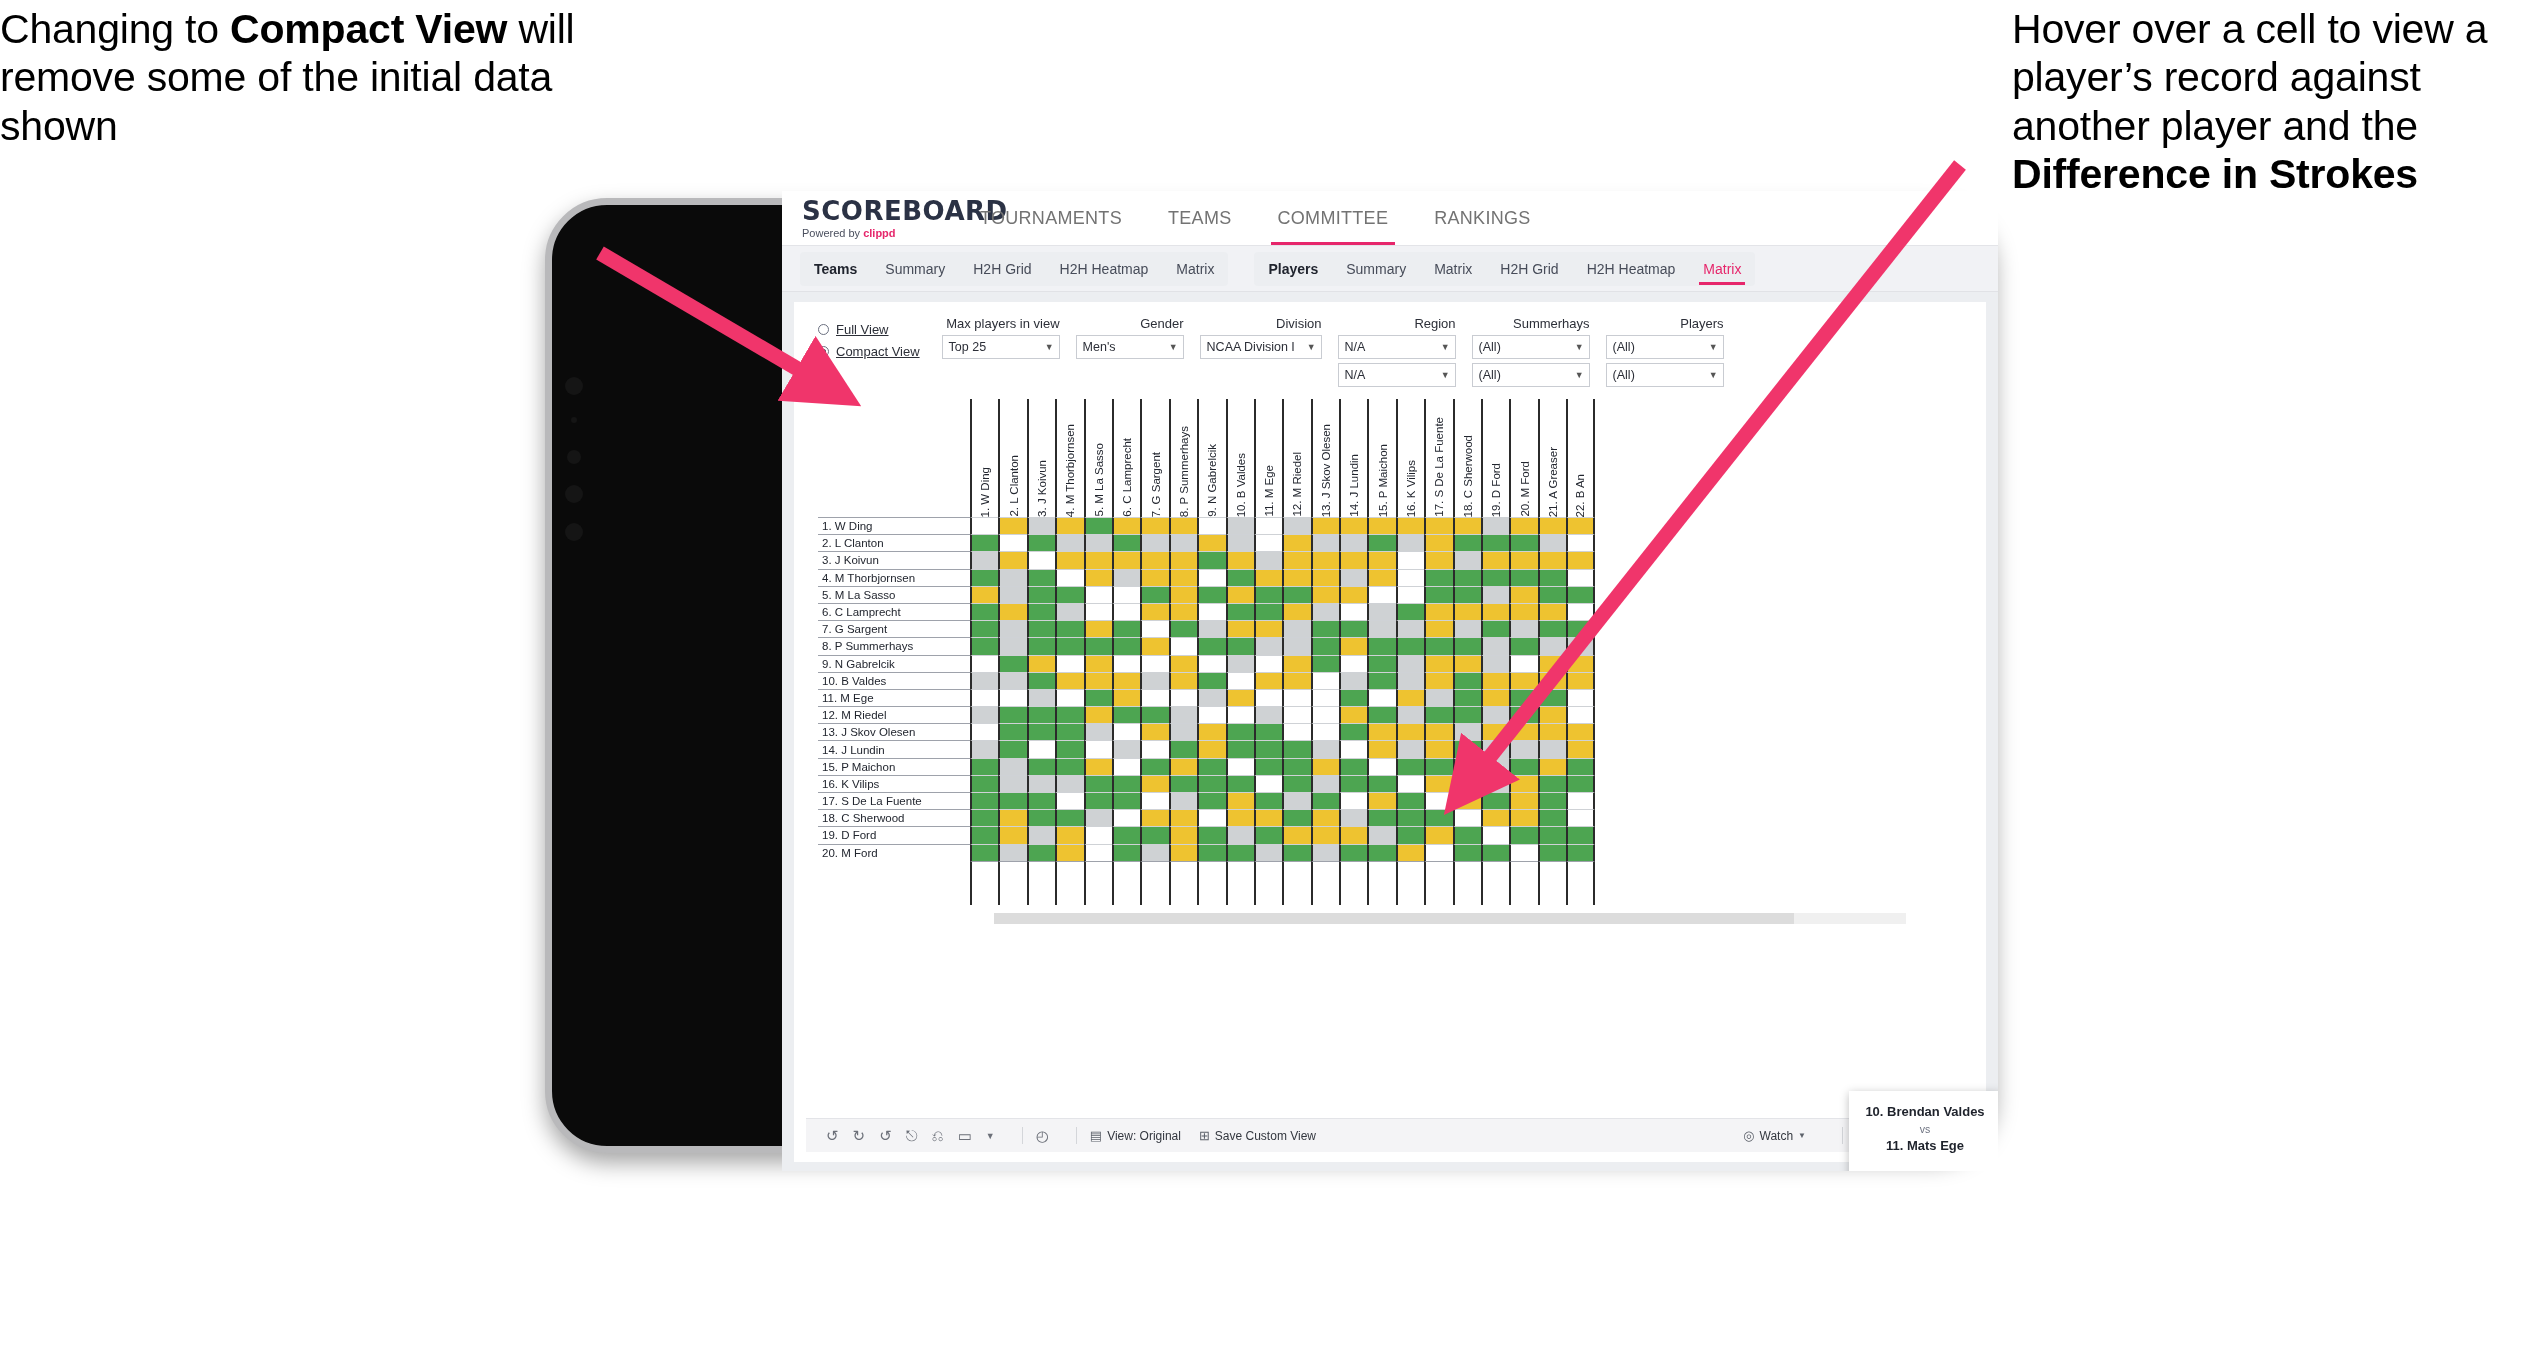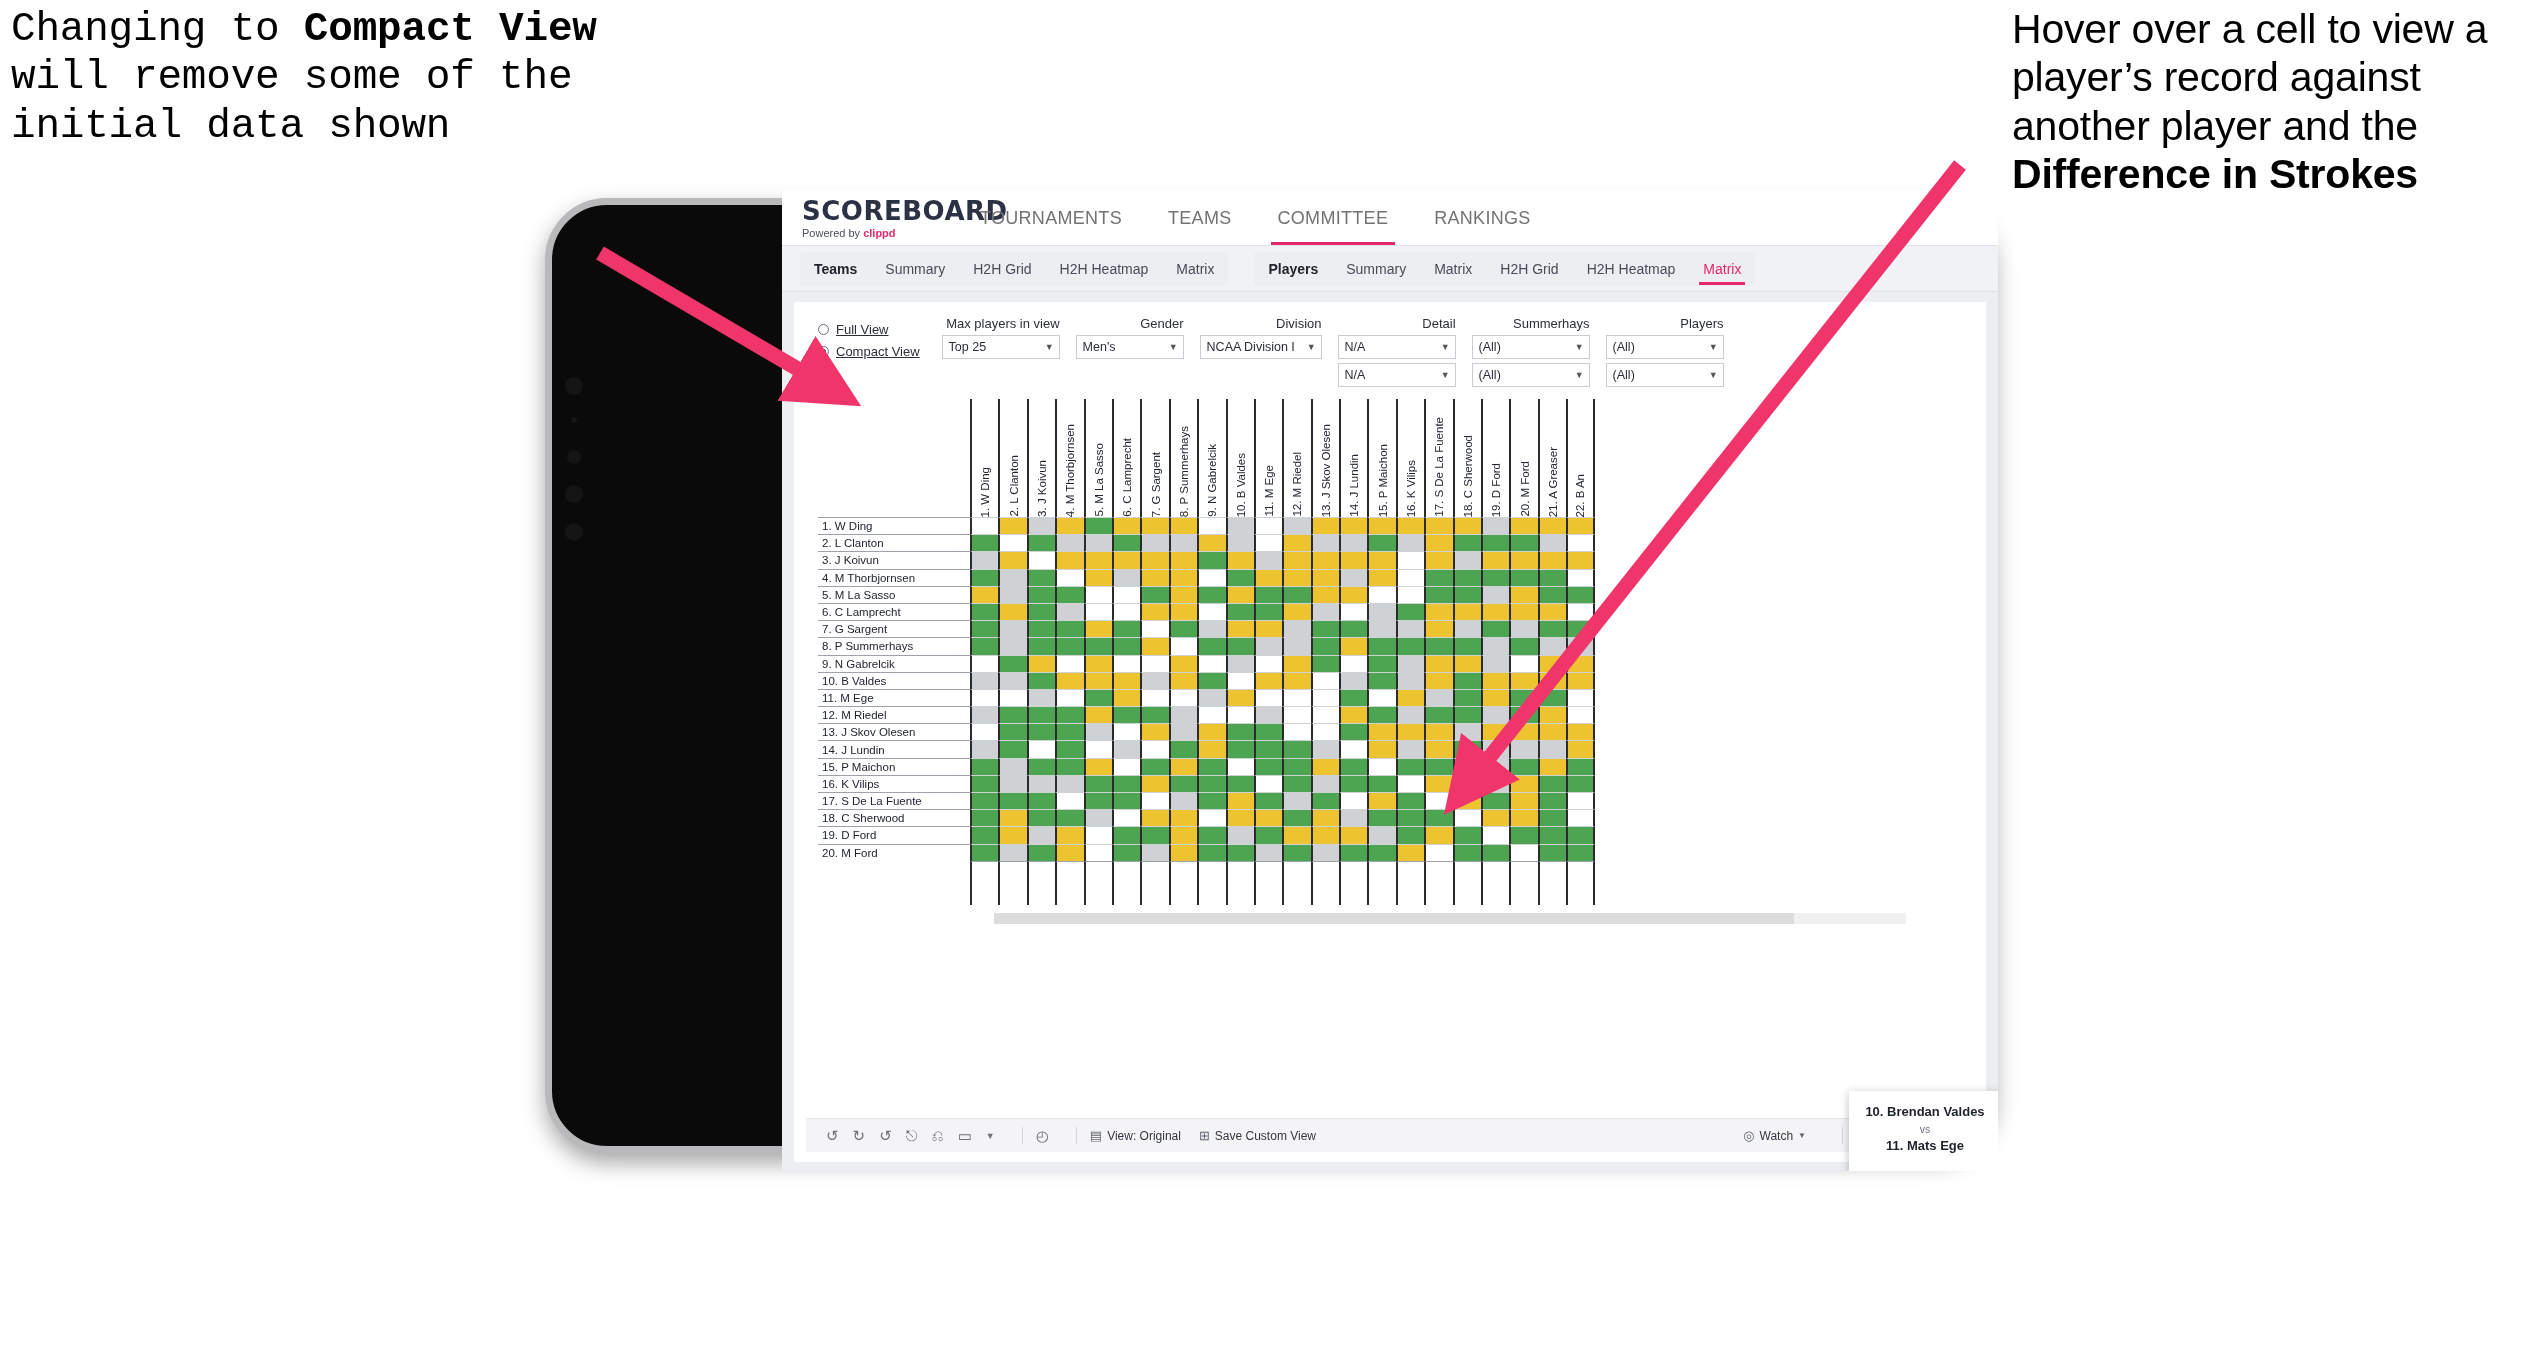--- a/index.html
+++ b/index.html
@@ -15,21 +15,21 @@
   
   .annot {
     position:absolute;
     font-size:41px;
     line-height:1.18;
     color:#000;
     font-family:"Liberation Sans", sans-serif;
     letter-spacing:-0.2px;
   }
   .annot b { font-weight:bold; }
-  #annot-left  { left:11px;  top:5px;  width:600px;font-family:Liberation Mono, monospace; }
+  #annot-left  { left:0;  top:5px;  width:600px; }
   #annot-right { left:2012px; top:5px; width:520px; }
 
   
   .arrow-svg { position:absolute; left:0; top:0; width:2521px; height:1356px; pointer-events:none; }
 
   
   #tablet {
     position:absolute; left:545px; top:198px;
     width:1450px; height:955px;
     background:#0a0a0a;
@@ -256,21 +256,21 @@
 
         <div class="fcol" style="width:122px">
           <div class="flabel">Division</div>
           <div class="fselect">
             <span>NCAA Division I</span>
             <span class="caret">▼</span>
           </div>
         </div>
 
         <div class="fcol" style="width:118px">
-          <div class="flabel">Detail</div>
+          <div class="flabel">Region</div>
           <div class="fselect">
             <span>N/A</span>
             <span class="caret">▼</span>
           </div>
           <div class="fselect">
             <span>N/A</span>
             <span class="caret">▼</span>
           </div>
         </div>
 

